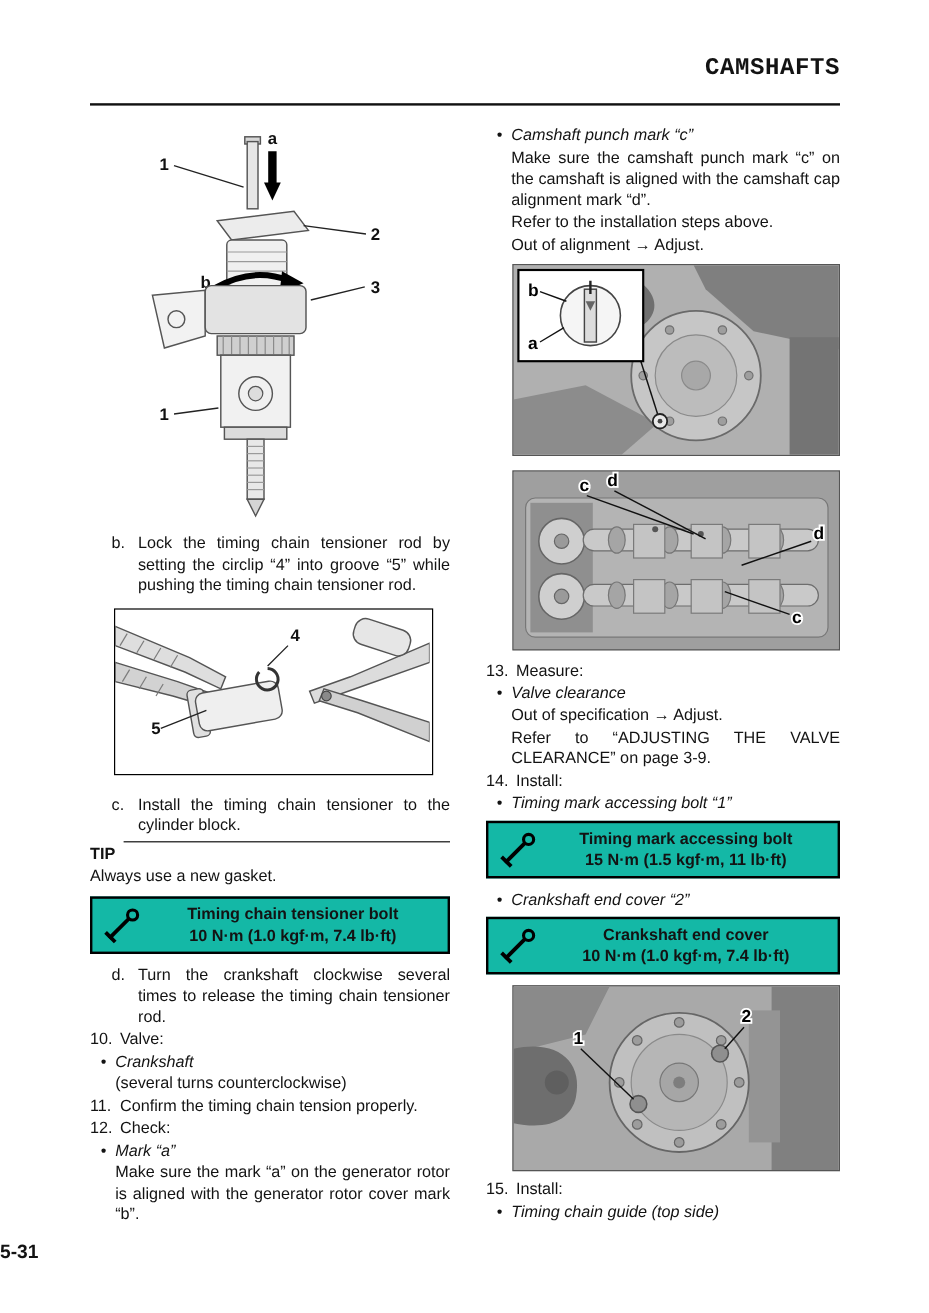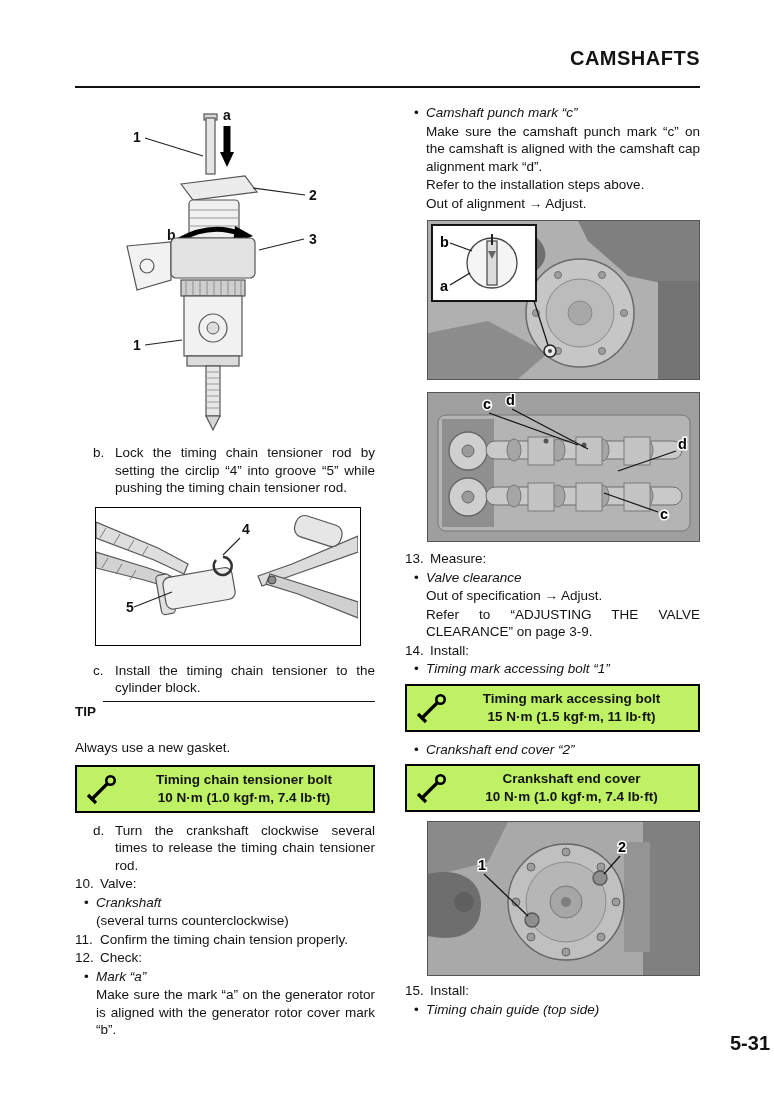--- a/index.html
+++ b/index.html
@@ -2,21 +2,21 @@
 <html><head>
 <meta charset="utf-8">
 <style>
   * { margin:0; padding:0; box-sizing:border-box; }
   html,body { background:#fff; }
   .page {
     width:774px; height:1094px; background:#fff; position:relative;
     font-family:"Liberation Sans", sans-serif; color:#131313;
     font-size:13.5px; line-height:17.5px; overflow:hidden; margin:0 auto;
   }
-  .header { padding:46px 74px 0 75px; }
+  .header { padding:46px 74px 0 75px;font-family:Liberation Mono, monospace; }
   .header-title { text-align:right; font-size:20px; font-weight:bold; letter-spacing:0.5px; line-height:24px; }
   .header-rule { border-bottom:2px solid #111; margin-top:16px; }
   .columns { display:flex; gap:30px; padding:16px 74px 0 75px; }
   .col-left { width:300px; flex:none; }
   .col-right { width:295px; flex:none; }
 
   .step { display:flex; margin-bottom:1px; }
   .step .marker { flex:none; }
   .step .body { flex:1; text-align:justify; }
   .step-letter { padding-left:18px; }
@@ -26,37 +26,37 @@
   .bullet-line { display:flex; padding-left:9px; margin-bottom:1px; }
   .bullet-line .dot { width:12px; flex:none; }
   .bullet-line .btext { flex:1;font-style:italic; }
   .sub-text { padding-left:21px; text-align:justify; margin-bottom:1px; }
   .plain-line { padding-left:21px; margin-bottom:1px; }
 
   .tip { margin:6px 0 8px; }
   .tip-head { display:flex; align-items:flex-start; }
   .tip-label { font-weight:bold; flex:none; }
   .tip-rule { flex:1; border-bottom:1.5px solid #111; margin-left:7px; transform:translateY(-2px); }
-  .tip-text { margin-top:19px; }
-
-  .torque-box { border:2.5px solid #000; display:flex; align-items:center; padding:3px 8px 3px 4px; margin:8px 0 9px; min-height:48px; background:#bef264; }
+  .tip-text { margin-top:1px; }
+
+  .torque-box { border:2.5px solid #000; display:flex; align-items:center; padding:3px 8px 3px 4px; margin:8px 0 9px; min-height:48px; background:#14b8a6; }
   .torque-icon { width:42px; flex:none; display:flex; justify-content:center; align-items:center; }
   .torque-text { flex:1; text-align:center; font-weight:bold; line-height:18px; }
 
   .figure { margin:0 0 8px 0; }
   .figure-box { border:1.6px solid #000; width:266px; margin:10px 0 16px 20px; }
   .photo { border:1px solid #555; margin-left:22px; background:#a9a9a9; }
   .photo1 { margin-top:8px; margin-bottom:12px; }
   .photo2 { margin-bottom:8px; }
   .photo3 { margin-top:6px; margin-bottom:6px; }
   .figure svg, .figure-box svg, .photo svg { display:block; }
 
   .mt6 { margin-top:6px; }
 
-  .footer { position:absolute; left:0; right:4px; bottom:42px; text-align:right; font-size:20px; font-weight:bold; }
+  .footer { position:absolute; left:0; right:4px; bottom:42px; text-align:left; font-size:16px; font-weight:bold; }
 
   .lbl { font-family:"Liberation Sans",sans-serif; font-size:14px; font-weight:bold; fill:#111; }
   .ph-lbl { font-family:"Liberation Sans",sans-serif; font-size:14.5px; font-weight:bold; fill:#000; stroke:#fff; stroke-width:3px; paint-order:stroke; }
   .leader { stroke:#222; stroke-width:1.1; }
   .leader2 { stroke:#111; stroke-width:1.2; }
 </style>
 </head>
 <body>
 
 <div class="page">

